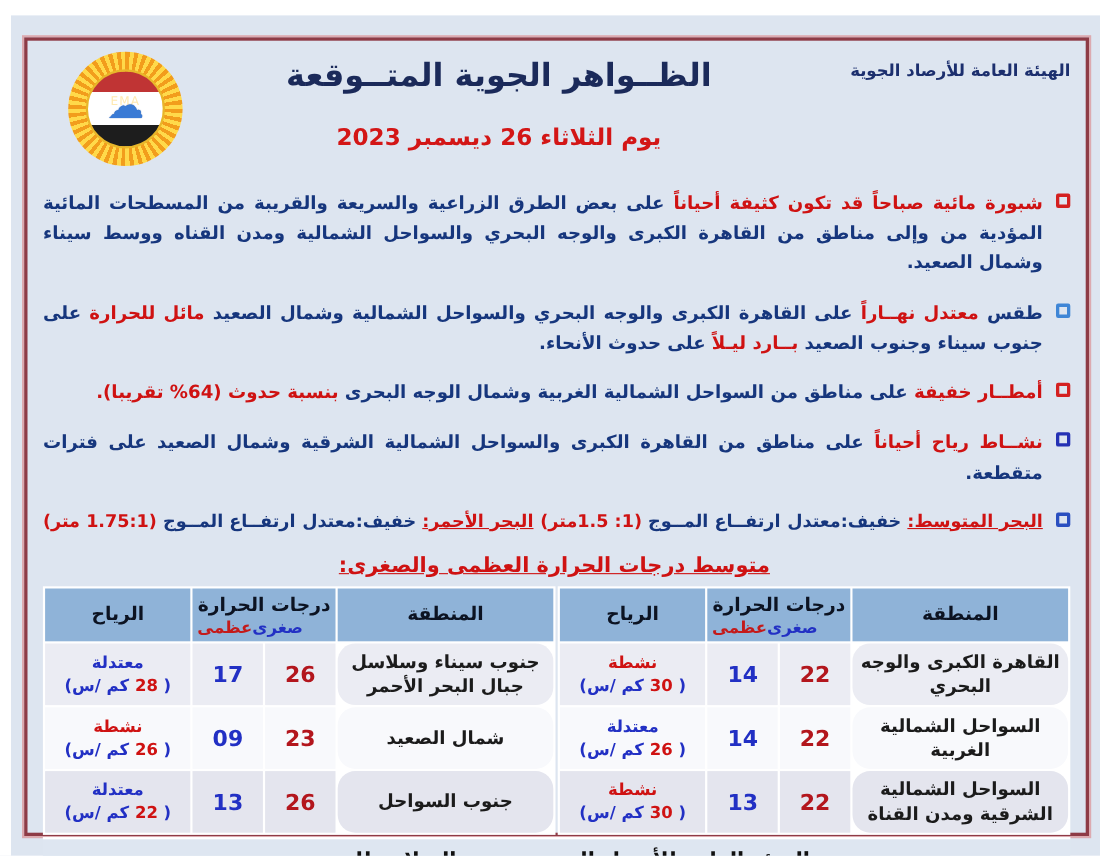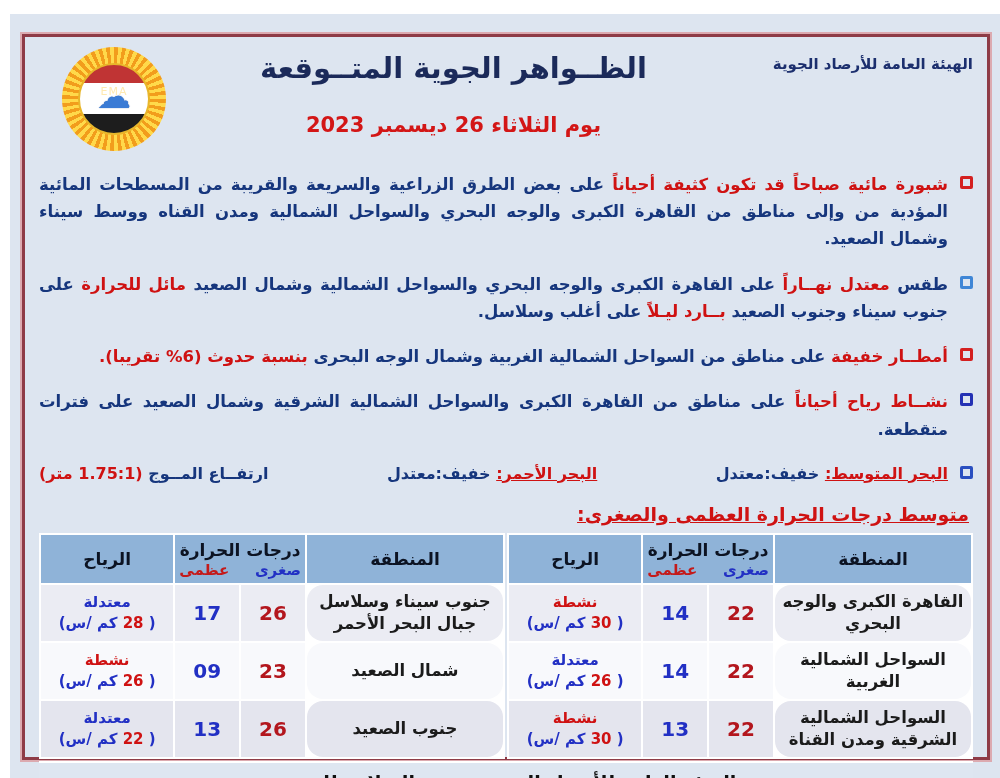--- a/index.html
+++ b/index.html
@@ -68,32 +68,32 @@
   .mk-ltblue{ border-color:#3f86d6; }
   .mk-navy{ border-color:#2431b4; }
   .mk-med{ border-color:#2a4fc0; }
   .red{ color:#cf1212; }
   .blue{ color:#16367d; }
   .underline{ text-decoration:underline; }
   
   .sea-flex{ flex:1; display:flex; justify-content:space-between; font-size:16px; }
   .sea-group{ white-space:nowrap; }
   
-  .table-title{ direction:rtl; text-align:right; margin:16px 4px 8px 0;
+  .table-title{ direction:rtl; text-align:center; margin:16px 4px 8px 0;
     font-size:19px; font-weight:bold; color:#cf1212; }
   .tables{ direction:rtl; display:flex; gap:2px; }
   table.wx{
     width:50%; border-collapse:separate; border-spacing:2px;
     background:#ffffff; table-layout:fixed;
   }
   table.wx th, table.wx td{ padding:2px 4px; text-align:center; vertical-align:middle; }
   th{
     background:#8fb3d8; color:#0c1322; font-size:17px; font-weight:bold; height:48px;
   }
-  .th-sub{ display:flex; justify-content:space-between; font-size:15px; margin-top:1px; }
+  .th-sub{ display:flex; justify-content:flex-start; font-size:15px; margin-top:1px; }
   .sub-max{ color:#c41a1a; }
   .sub-min{ color:#2230c4; }
   .col-region{ width:43%; } .col-max{ width:14%; } .col-min{ width:14%; } .col-wind{ width:29%; }
   tbody tr:nth-child(1) td{ background:#ebecf3; }
   tbody tr:nth-child(2) td{ background:#f8f9fc; }
   tbody tr:nth-child(3) td{ background:#e4e5ee; }
   td.region{ font-size:16.5px; font-weight:bold; color:#1b1b1b; height:56px; line-height:1.35;border-radius:16px; }
   td.tnum{ font-size:20px; font-weight:bold; }
   td.tmax{ color:#b3161d; }
   td.tmin{ color:#2230c4; }
@@ -139,42 +139,43 @@
     <div class="bullet">
       <span class="marker mk-red"></span>
       <p>
         <span class="red">شبورة مائية صباحاً قد تكون كثيفة أحياناً </span><span class="blue">على بعض الطرق الزراعية والسريعة والقريبة من المسطحات المائية المؤدية من وإلى مناطق من القاهرة الكبرى والوجه البحري والسواحل الشمالية ومدن القناه ووسط سيناء وشمال الصعيد.</span>
       </p>
     </div>
 
     <div class="bullet">
       <span class="marker mk-ltblue"></span>
       <p>
-        <span class="blue">طقس </span><span class="red">معتدل نهــاراً </span><span class="blue">على القاهرة الكبرى والوجه البحري والسواحل الشمالية وشمال الصعيد </span><span class="red">مائل للحرارة </span><span class="blue">على جنوب سيناء وجنوب الصعيد </span><span class="red">بــارد ليـلاً </span><span class="blue">على أغلب وسلاسل.</span>
+        <span class="blue">طقس </span><span class="red">معتدل نهــاراً </span><span class="blue">على القاهرة الكبرى والوجه البحري والسواحل الشمالية وشمال الصعيد </span><span class="red">مائل للحرارة </span><span class="blue">على جنوب سيناء وجنوب الصعيد </span><span class="red">بــارد ليـلاً </span><span class="blue">على حدوث الأنحاء.</span>
       </p>
     </div>
 
     <div class="bullet">
       <span class="marker mk-red"></span>
       <p>
-        <span class="red">أمطــار خفيفة </span><span class="blue">على مناطق من السواحل الشمالية الغربية وشمال الوجه البحرى </span><span class="red">بنسبة حدوث (6% تقريبا).</span>
+        <span class="red">أمطــار خفيفة </span><span class="blue">على مناطق من السواحل الشمالية الغربية وشمال الوجه البحرى </span><span class="red">بنسبة حدوث (64% تقريبا).</span>
       </p>
     </div>
 
     <div class="bullet">
       <span class="marker mk-navy"></span>
       <p>
         <span class="red">نشــاط رياح أحياناً </span><span class="blue">على مناطق من القاهرة الكبرى والسواحل الشمالية الشرقية وشمال الصعيد على فترات متقطعة.</span>
       </p>
     </div>
 
     <div class="bullet">
       <span class="marker mk-med"></span>
       <div class="sea-flex">
         <span class="sea-group"><span class="red underline">البحر المتوسط:</span><span class="blue"> خفيف:معتدل</span></span>
+        <span class="sea-group"><span class="blue">ارتفــاع المــوج </span><span class="red">(1: 1.5متر)</span></span>
         <span class="sea-group"><span class="red underline">البحر الأحمر:</span><span class="blue"> خفيف:معتدل</span></span>
         <span class="sea-group"><span class="blue">ارتفــاع المــوج </span><span class="red">(1.75:1 متر)</span></span>
       </div>
     </div>
 
     <div class="table-title">
       <span class="underline">متوسط درجات الحرارة العظمى والصغرى:</span>
     </div>
 
     <div class="tables">
@@ -263,21 +264,21 @@
           <tr>
             <td class="region">شمال الصعيد</td>
             <td class="tnum tmax">23</td>
             <td class="tnum tmin">09</td>
             <td class="wind">
               <div class="wind-type" data-color="red">نشطة</div>
               <div class="wind-speed"><span class="blue">( </span><span class="red">26</span><span class="blue"> كم /س)</span></div>
             </td>
           </tr>
           <tr>
-            <td class="region">جنوب الصعيد</td>
+            <td class="region">جنوب السواحل</td>
             <td class="tnum tmax">26</td>
             <td class="tnum tmin">13</td>
             <td class="wind">
               <div class="wind-type" data-color="blue">معتدلة</div>
               <div class="wind-speed"><span class="blue">( </span><span class="red">22</span><span class="blue"> كم /س)</span></div>
             </td>
           </tr>
         </tbody>
       </table>
 

